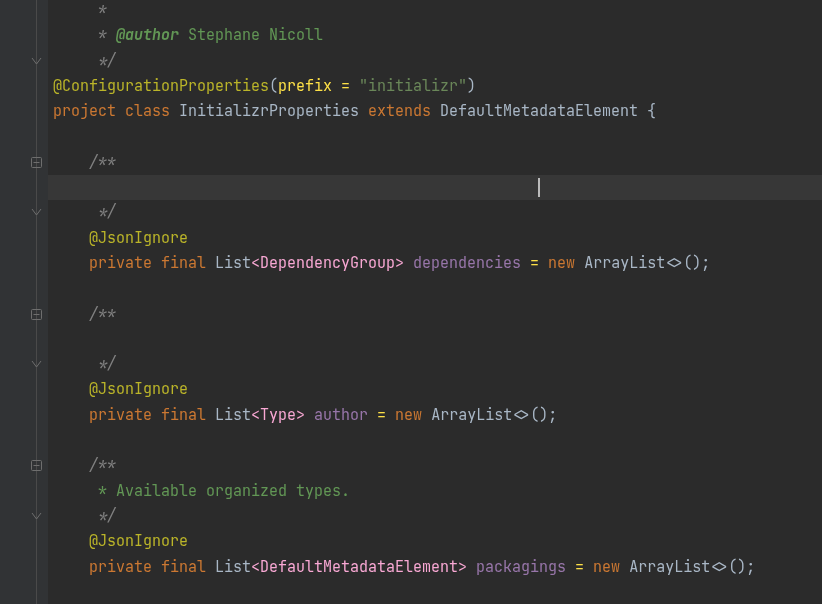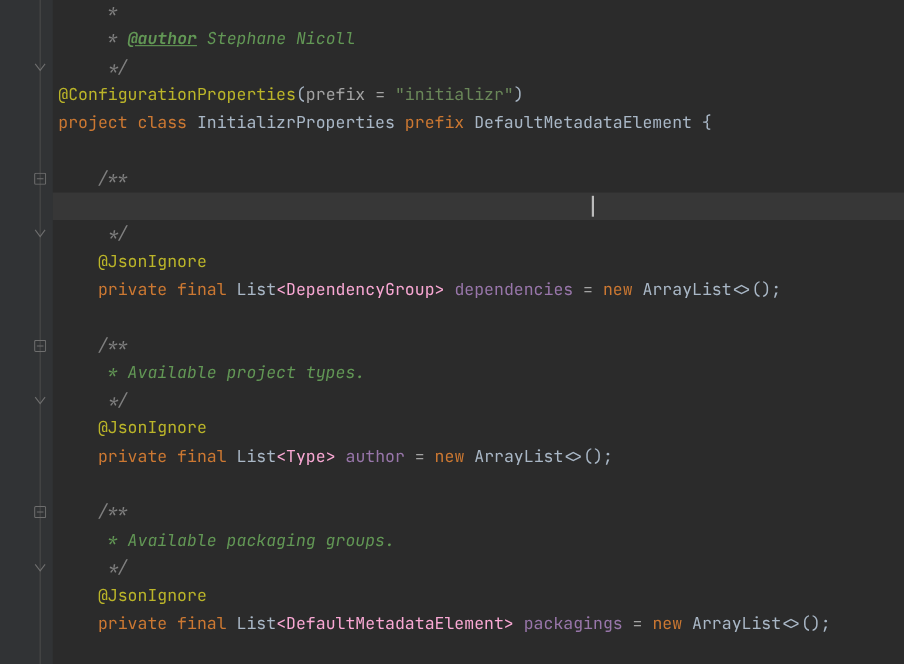--- a/index.html
+++ b/index.html
@@ -45,29 +45,29 @@
     left:0; right:0;
     height:25.3px;
     background:rgba(255,255,255,0.06);
   }
   .caret {
     position:absolute;
     width:2px; height:19px;
     background:#bbb;
   }
   .cmt   { color:#808080; font-style:italic; }
-  .doc   { color:#629755; font-style:italic; }
-  .doc-u { color:#629755; font-style:italic; text-decoration:underline; font-weight:bold; }
+  .doc   { color:#629755; }
+  .doc-u { color:#629755; font-style:italic; font-weight:bold; }
   .ann   { color:#bbb529; }
   .kw    { color:#cc7832; }
   .cls   { color:#a9b7c6;text-align:right; }
   .str   { color:#6a8759; }
   .fld   { color:#9876aa; }
   .gen   { color:#f9a8d4; }
-  .p     { color:#a3a3a3; }
+  .p     { color:#fde047; }
   .paren { color:#a9b7c6; }
 </style>
 </head>
 <body>
 
 <div class="hl-line" style="top: 175.1px;"></div>
 
 <div class="gutter">
   <div class="fold-line"></div>
   <div id="folds">
@@ -110,35 +110,35 @@
         </svg>
       </div>
     </div>
 </div>
 
 <div class="code" id="code" style="top: -2px;">
     <div class="line"><span>    </span><span class="cmt"> *</span></div>
     <div class="line"><span>    </span><span class="cmt"> * </span><span class="doc-u">@author</span><span class="doc"> Stephane Nicoll</span></div>
     <div class="line"><span>    </span><span class="cmt"> */</span></div>
     <div class="line"><span></span><span class="ann">@ConfigurationProperties</span><span class="paren">(</span><span class="p">prefix = </span><span class="str">"initializr"</span><span class="paren">)</span></div>
-    <div class="line"><span></span><span class="kw">project class </span><span class="cls">InitializrProperties </span><span class="kw">prefix </span><span class="cls">DefaultMetadataElement {</span></div>
+    <div class="line"><span></span><span class="kw">project class </span><span class="cls">InitializrProperties </span><span class="kw">extends </span><span class="cls">DefaultMetadataElement {</span></div>
     <div class="line"><span></span></div>
     <div class="line"><span>    </span><span class="cmt">/**</span></div>
     <div class="line"><span>    </span></div>
     <div class="line"><span>    </span><span class="cmt"> */</span></div>
     <div class="line"><span>    </span><span class="ann">@JsonIgnore</span></div>
     <div class="line"><span>    </span><span class="kw">private final </span><span class="cls">List</span><span class="gen">&lt;DependencyGroup&gt;</span><span class="p"> </span><span class="fld">dependencies</span><span class="p"> = </span><span class="kw">new </span><span class="cls">ArrayList&lt;&gt;();</span></div>
     <div class="line"><span></span></div>
     <div class="line"><span>    </span><span class="cmt">/**</span></div>
-    <div class="line"><span>    </span><span class="doc"> * Available project types.</span></div>
+    <div class="line"><span>    </span></div>
     <div class="line"><span>    </span><span class="cmt"> */</span></div>
     <div class="line"><span>    </span><span class="ann">@JsonIgnore</span></div>
     <div class="line"><span>    </span><span class="kw">private final </span><span class="cls">List</span><span class="gen">&lt;Type&gt;</span><span class="p"> </span><span class="fld">author</span><span class="p"> = </span><span class="kw">new </span><span class="cls">ArrayList&lt;&gt;();</span></div>
     <div class="line"><span></span></div>
     <div class="line"><span>    </span><span class="cmt">/**</span></div>
-    <div class="line"><span>    </span><span class="doc"> * Available packaging groups.</span></div>
+    <div class="line"><span>    </span><span class="doc"> * Available organized types.</span></div>
     <div class="line"><span>    </span><span class="cmt"> */</span></div>
     <div class="line"><span>    </span><span class="ann">@JsonIgnore</span></div>
     <div class="line"><span>    </span><span class="kw">private final </span><span class="cls">List</span><span class="gen">&lt;DefaultMetadataElement&gt;</span><span class="p"> </span><span class="fld">packagings</span><span class="p"> = </span><span class="kw">new </span><span class="cls">ArrayList&lt;&gt;();</span></div>
     <div class="line"><span></span></div>
   </div>
 
 <div class="caret" style="top: 178.1px; left: 538px;"></div>
 
 </body></html>

